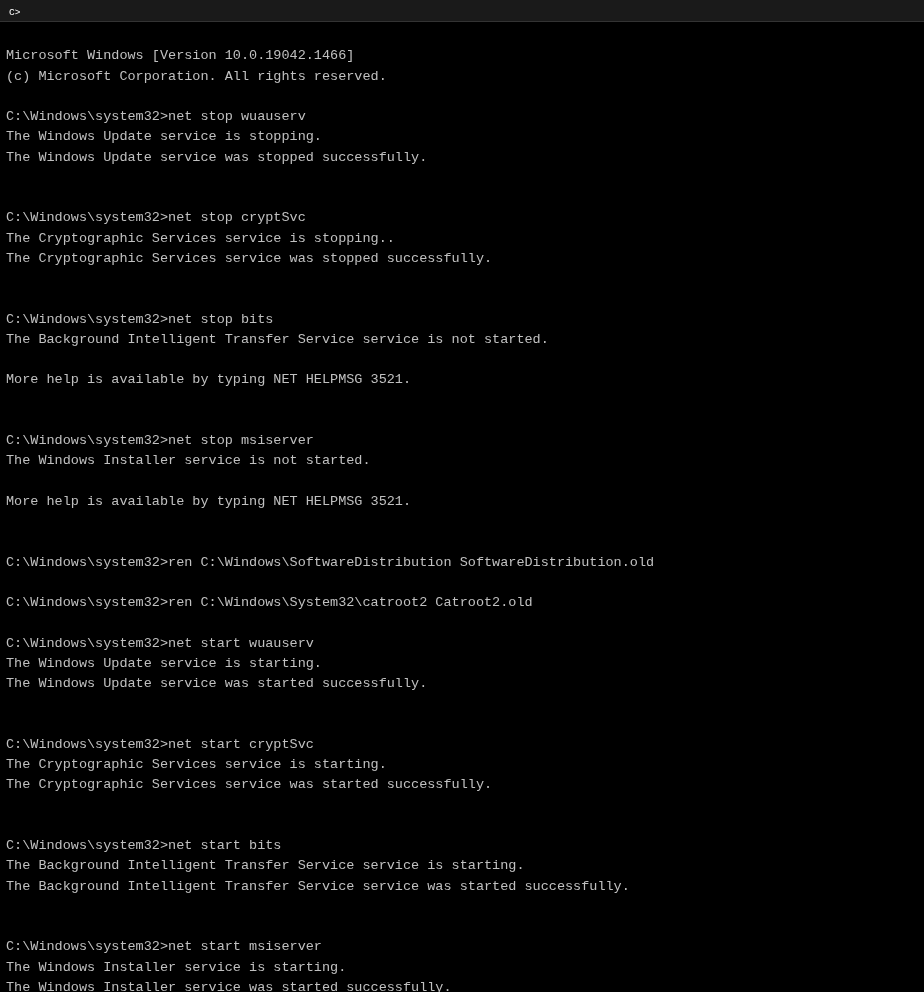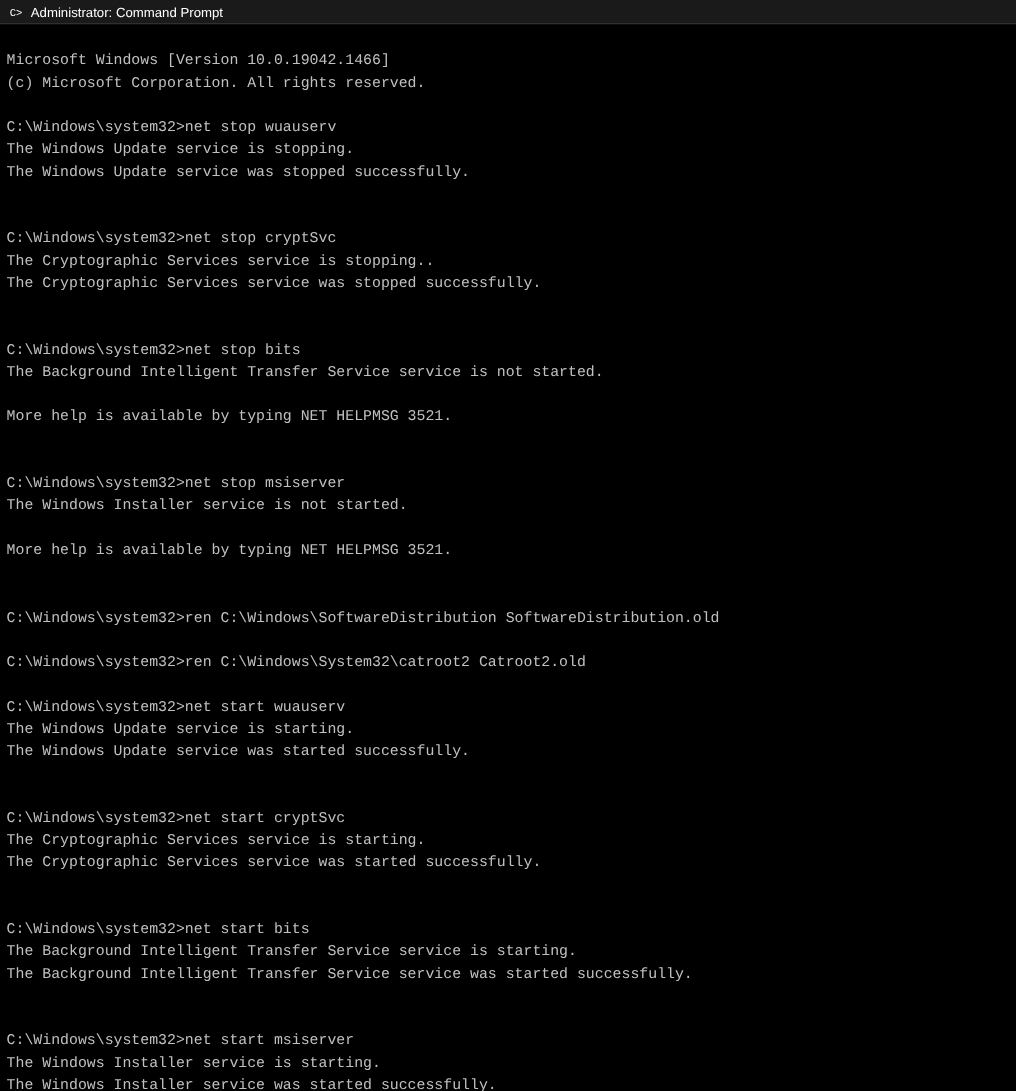--- a/index.html
+++ b/index.html
@@ -68,17 +68,16 @@
 </head>
 <body>
 
 <div class="title-bar">
   <div class="title-bar-icon">
     <svg viewBox="0 0 16 16" xmlns="http://www.w3.org/2000/svg">
       <rect width="16" height="16" fill="#1a1a1a"></rect>
       <text x="1" y="12" font-size="11" fill="#ffffff" font-family="Courier New">C&gt;</text>
     </svg>
   </div>
-  <span class="title-bar-text">Administrator: Command Prompt</span>
 </div>
 
 <div class="console-area" id="console-output">
 <span class="line">Microsoft Windows [Version 10.0.19042.1466]</span><span class="line">(c) Microsoft Corporation. All rights reserved.</span><span class="blank"></span><span class="line">C:\Windows\system32&gt;net stop wuauserv</span><span class="line">The Windows Update service is stopping.</span><span class="line">The Windows Update service was stopped successfully.</span><span class="blank"></span><span class="blank"></span><span class="line">C:\Windows\system32&gt;net stop cryptSvc</span><span class="line">The Cryptographic Services service is stopping..</span><span class="line">The Cryptographic Services service was stopped successfully.</span><span class="blank"></span><span class="blank"></span><span class="line">C:\Windows\system32&gt;net stop bits</span><span class="line">The Background Intelligent Transfer Service service is not started.</span><span class="blank"></span><span class="line">More help is available by typing NET HELPMSG 3521.</span><span class="blank"></span><span class="blank"></span><span class="line">C:\Windows\system32&gt;net stop msiserver</span><span class="line">The Windows Installer service is not started.</span><span class="blank"></span><span class="line">More help is available by typing NET HELPMSG 3521.</span><span class="blank"></span><span class="blank"></span><span class="line">C:\Windows\system32&gt;ren C:\Windows\SoftwareDistribution SoftwareDistribution.old</span><span class="blank"></span><span class="line">C:\Windows\system32&gt;ren C:\Windows\System32\catroot2 Catroot2.old</span><span class="blank"></span><span class="line">C:\Windows\system32&gt;net start wuauserv</span><span class="line">The Windows Update service is starting.</span><span class="line">The Windows Update service was started successfully.</span><span class="blank"></span><span class="blank"></span><span class="line">C:\Windows\system32&gt;net start cryptSvc</span><span class="line">The Cryptographic Services service is starting.</span><span class="line">The Cryptographic Services service was started successfully.</span><span class="blank"></span><span class="blank"></span><span class="line">C:\Windows\system32&gt;net start bits</span><span class="line">The Background Intelligent Transfer Service service is starting.</span><span class="line">The Background Intelligent Transfer Service service was started successfully.</span><span class="blank"></span><span class="blank"></span><span class="line">C:\Windows\system32&gt;net start msiserver</span><span class="line">The Windows Installer service is starting.</span><span class="line">The Windows Installer service was started successfully.</span></div>
 
 </body></html>

